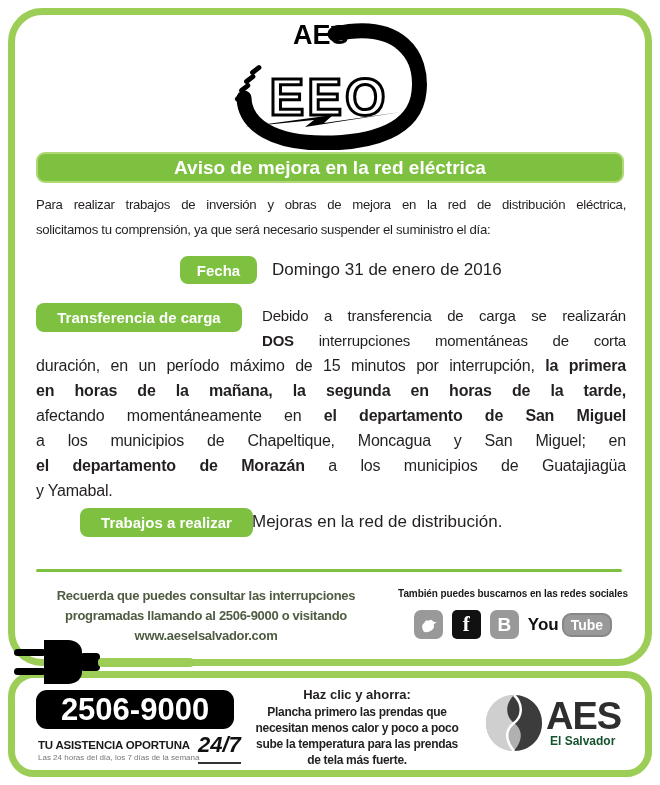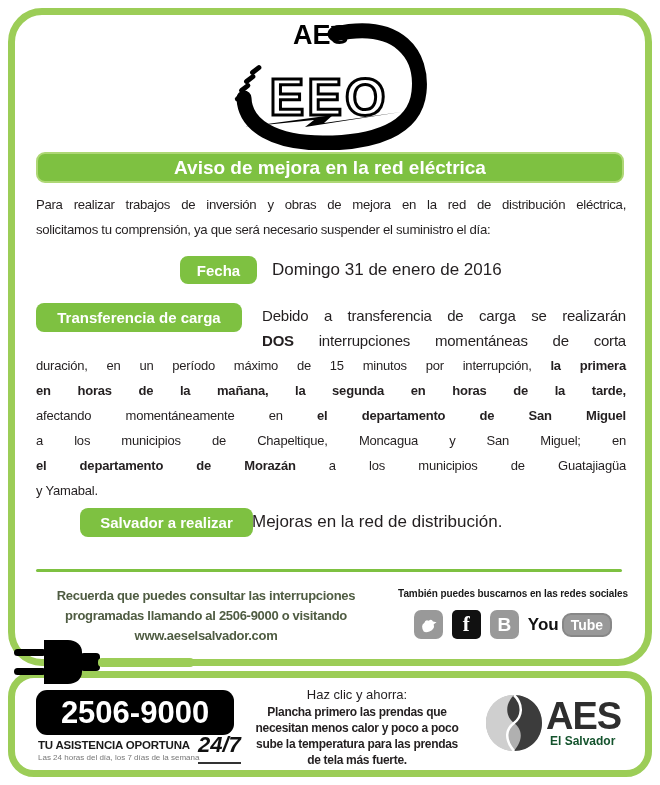--- a/index.html
+++ b/index.html
@@ -25,21 +25,21 @@
   .line.noj{text-align-last:left;}
   .b{font-weight:bold;}
 
   .badge{position:absolute;box-sizing:border-box;background:var(--green);border-radius:8px;
         color:#fff;font-weight:bold;display:flex;align-items:center;justify-content:center;}
   .fecha-badge{left:180px;top:256px;width:77px;height:28px;font-size:15px;}
   .fecha-value{position:absolute;left:272px;top:260px;font-size:17px;}
 
   .transfer-badge{left:36px;top:303px;width:206px;height:29px;font-size:15px;}
   .transfer-col{position:absolute;left:262px;top:303px;width:364px;font-size:15px;letter-spacing:-0.2px;line-height:25px;}
-  .transfer-full{position:absolute;left:36px;top:353px;width:590px;font-size:13px;letter-spacing:-0.2px;line-height:25px;}
+  .transfer-full{position:absolute;left:36px;top:353px;width:590px;font-size:16px;letter-spacing:-0.2px;line-height:25px;}
 
   .trabajos-badge{left:80px;top:508px;width:173px;height:29px;font-size:15px;}
   .trabajos-value{position:absolute;left:252px;top:512px;font-size:17px;}
 
   .divider{position:absolute;left:36px;top:569px;width:586px;height:3px;background:var(--green);border-radius:2px;}
 
   .consulta{position:absolute;left:34px;top:586px;width:344px;text-align:center;
         font-weight:bold;font-size:13px;letter-spacing:-0.3px;line-height:20px;
         color:var(--consulta);white-space:pre-line;}
 
@@ -51,29 +51,29 @@
   .tw{background:var(--icon_gray);}
   .fb{background:#111;border-radius:5px;font-size:21px;font-family:"Liberation Serif",serif;}
   .bl{background:var(--icon_gray);font-size:19px;}
   .yt{display:flex;align-items:center;gap:3px;}
   .yt-you{font-size:17px;font-weight:bold;color:#111;}
   .yt-tube{background:var(--icon_gray);border:2px solid #878787;color:#fff;border-radius:9px;
         padding:2px 7px;font-size:14px;font-weight:bold;}
 
   .plug{position:absolute;left:14px;top:636px;width:180px;height:52px;z-index:3;}
 
-  .phone-box{position:absolute;left:36px;top:690px;width:198px;height:45px;background:#000;border-radius:11px;
+  .phone-box{position:absolute;left:36px;top:690px;width:198px;height:39px;background:#000;border-radius:11px;
         color:#fff;display:flex;align-items:center;justify-content:center;font-weight:bold;font-size:31px;}
   .assist{position:absolute;left:38px;top:739px;font-size:11.5px;font-weight:bold;color:#1a1a1a;letter-spacing:-0.2px;}
   .assist-sub{position:absolute;left:38px;top:753px;font-size:8px;color:#777;}
   .badge247{position:absolute;left:198px;top:732px;font-size:22px;font-weight:bold;font-style:italic;
         color:#111;border-bottom:2px solid #333;padding-bottom:4px;}
 
   .tip{position:absolute;left:240px;top:687px;width:234px;text-align:center;}
-  .tip-title{font-weight:normal;font-size:13px;}
+  .tip-title{font-weight:bold;font-size:13px;}
   .tip-lines{font-weight:bold;font-size:12px;letter-spacing:-0.3px;line-height:16px;white-space:pre-line;margin-top:2px;}
 
   .aes-logo{position:absolute;left:484px;top:684px;width:160px;height:78px;display:flex;align-items:center;}
   .aes-swirl{width:60px;height:60px;flex:none;}
   .aes-text{margin-left:2px;display:flex;flex-direction:column;align-items:flex-start;}
   .aes-name{font-size:38px;font-weight:bold;color:#2e2e2e;line-height:36px;letter-spacing:-1px;}
   .aes-sub{font-size:12px;font-weight:bold;color:#14532d;margin-left:4px;}
 </style>
 </head>
 <body>
@@ -121,21 +121,21 @@
   <div class="transfer-full">
     <div class="line"><span>duración, en un período máximo de 15 minutos por interrupción, </span><span class="b">la primera</span></div>
     <div class="line"><span class="b">en horas de la mañana, la segunda en horas de la tarde,</span></div>
     <div class="line"><span>afectando momentáneamente en </span><span class="b">el departamento de San Miguel</span></div>
     <div class="line"><span>a los municipios de Chapeltique, Moncagua y San Miguel; en</span></div>
     <div class="line"><span class="b">el departamento de Morazán</span><span> a los municipios de Guatajiagüa</span></div>
     <div class="line noj"><span>y Yamabal.</span></div>
   </div>
 
   <div class="badge trabajos-badge">
-    <span>Salvador a realizar</span>
+    <span>Trabajos a realizar</span>
   </div>
   <div class="trabajos-value">Mejoras en la red de distribución.</div>
 
   <div class="divider"></div>
 
   <div class="consulta">Recuerda que puedes consultar las interrupciones
 programadas llamando al 2506-9000 o visitando
 www.aeselsalvador.com</div>
 
   <div class="social">

